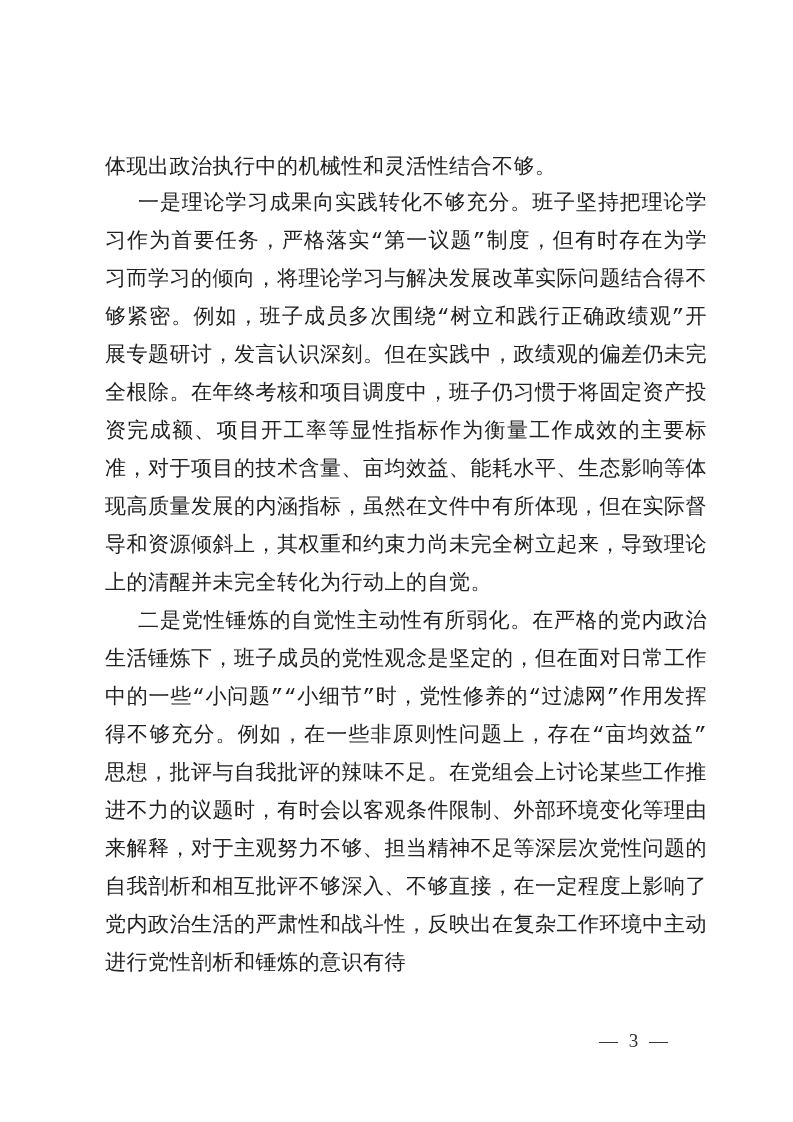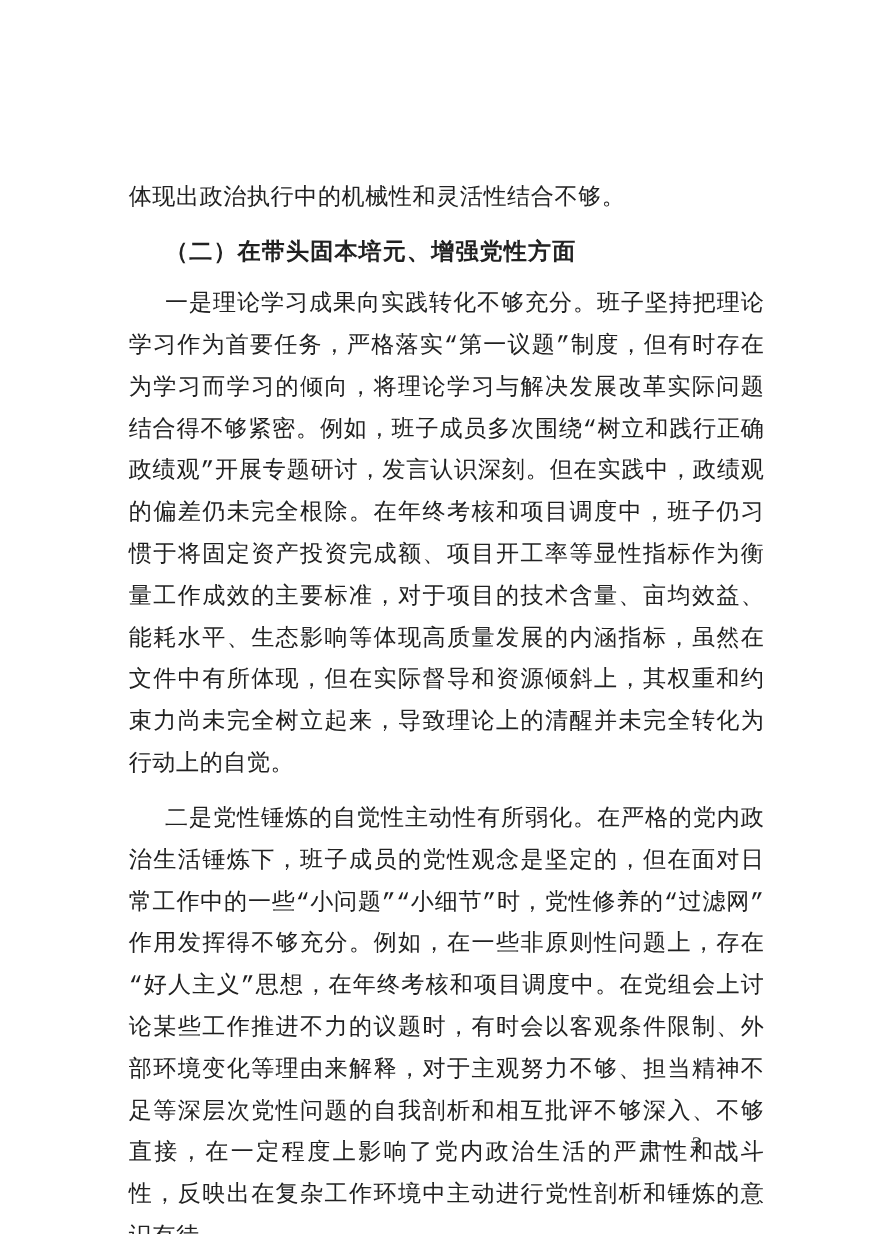--- a/index.html
+++ b/index.html
@@ -20,21 +20,21 @@
   .content{
     position:absolute;
     left:105px;
     top:147px;
     width:602px;
     font-size:21px;
     line-height:38px;
     letter-spacing:0.5px;
   }
   .content p, .content h2{
-    margin:12px;
+    margin:0;
     padding:0;
   }
   .carryover{
     text-indent:0;
   }
   .heading{
     font-size:21px;
     font-weight:700;
     text-indent:33px;
     letter-spacing:1px;
@@ -54,18 +54,17 @@
     letter-spacing:3px;
     white-space:nowrap;
   }
 </style>
 </head>
 <body>
 
 <div class="page">
   <div class="content">
     <p class="carryover">体现出政治执行中的机械性和灵活性结合不够。</p>
-    <h2 class="heading">（二）在带头固本培元、增强党性方面</h2>
     <p class="para">一是理论学习成果向实践转化不够充分。班子坚持把理论学习作为首要任务，严格落实“第一议题”制度，但有时存在为学习而学习的倾向，将理论学习与解决发展改革实际问题结合得不够紧密。例如，班子成员多次围绕“树立和践行正确政绩观”开展专题研讨，发言认识深刻。但在实践中，政绩观的偏差仍未完全根除。在年终考核和项目调度中，班子仍习惯于将固定资产投资完成额、项目开工率等显性指标作为衡量工作成效的主要标准，对于项目的技术含量、亩均效益、能耗水平、生态影响等体现高质量发展的内涵指标，虽然在文件中有所体现，但在实际督导和资源倾斜上，其权重和约束力尚未完全树立起来，导致理论上的清醒并未完全转化为行动上的自觉。</p>
-    <p class="para">二是党性锤炼的自觉性主动性有所弱化。在严格的党内政治生活锤炼下，班子成员的党性观念是坚定的，但在面对日常工作中的一些“小问题”“小细节”时，党性修养的“过滤网”作用发挥得不够充分。例如，在一些非原则性问题上，存在“好人主义”思想，在年终考核和项目调度中。在党组会上讨论某些工作推进不力的议题时，有时会以客观条件限制、外部环境变化等理由来解释，对于主观努力不够、担当精神不足等深层次党性问题的自我剖析和相互批评不够深入、不够直接，在一定程度上影响了党内政治生活的严肃性和战斗性，反映出在复杂工作环境中主动进行党性剖析和锤炼的意识有待</p>
+    <p class="para">二是党性锤炼的自觉性主动性有所弱化。在严格的党内政治生活锤炼下，班子成员的党性观念是坚定的，但在面对日常工作中的一些“小问题”“小细节”时，党性修养的“过滤网”作用发挥得不够充分。例如，在一些非原则性问题上，存在“亩均效益”思想，批评与自我批评的辣味不足。在党组会上讨论某些工作推进不力的议题时，有时会以客观条件限制、外部环境变化等理由来解释，对于主观努力不够、担当精神不足等深层次党性问题的自我剖析和相互批评不够深入、不够直接，在一定程度上影响了党内政治生活的严肃性和战斗性，反映出在复杂工作环境中主动进行党性剖析和锤炼的意识有待</p>
   </div>
   <div class="page-number">— 3 —</div>
 </div>
 
 </body></html>

